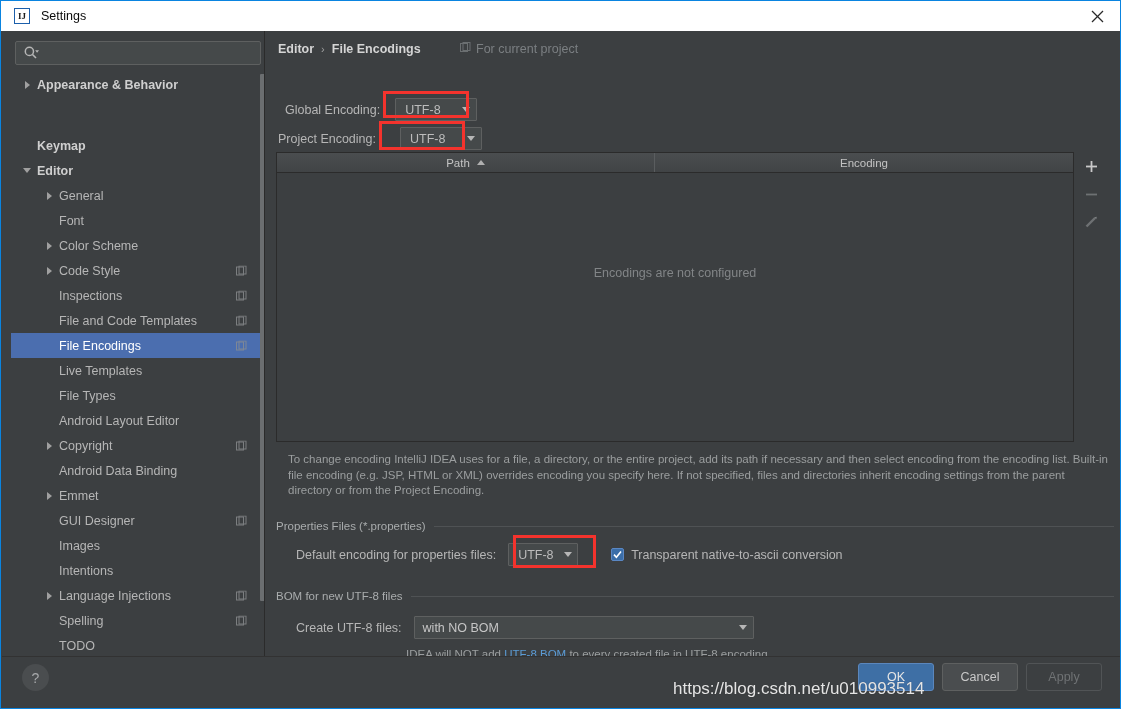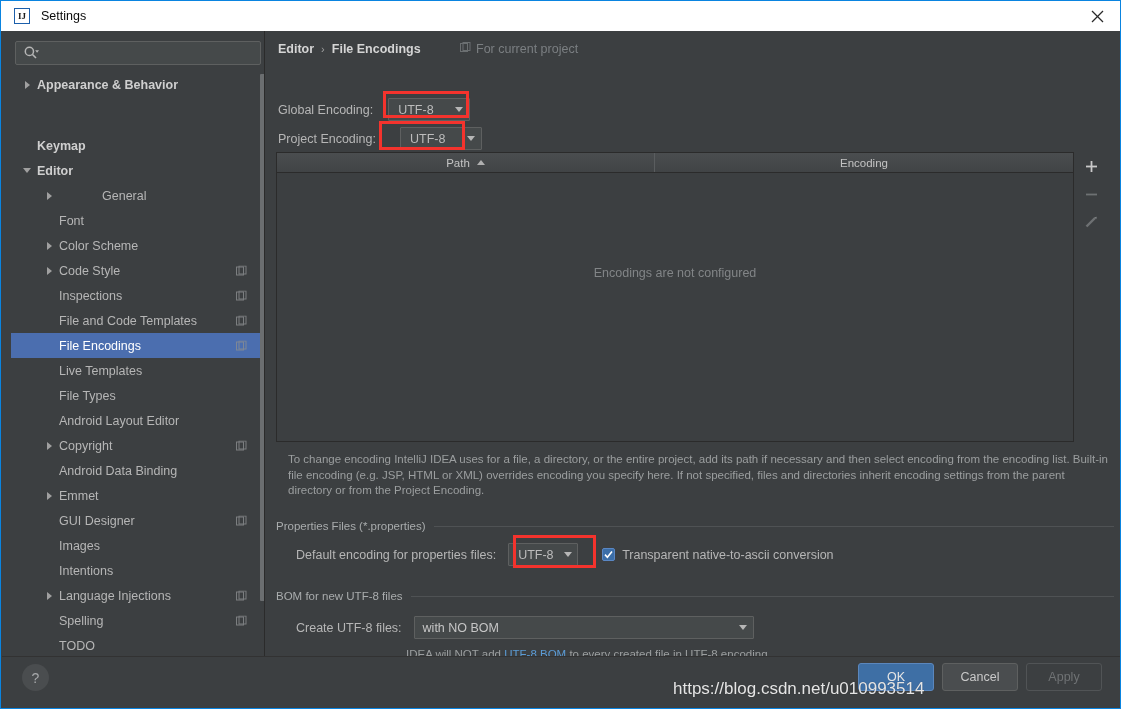--- a/index.html
+++ b/index.html
@@ -154,21 +154,21 @@
     display: flex; align-items: center;
     font-size: 12.5px; color: #7b7f82;
   }
   #for-project .pi { margin-right: 5px; opacity: .75; }
 
   .field-row {
     position: absolute;
     display: flex; align-items: center;
     font-size: 12.5px; color: #b6b6b6;
   }
-  #row-global { left: 12px; top: 67px; }
+  #row-global { left: 19px; top: 67px; }
   #row-project { left: 12px; top: 96px; }
   .field-label { white-space: nowrap; }
 
   .combo {
     height: 23px;
     background: #45494a;
     border: 1px solid #5e6060;
     border-radius: 1px;
     display: inline-flex; align-items: center;
     color: #bcbcbc; font-size: 12.5px;
@@ -262,21 +262,21 @@
   #grp-props { left: 10px; top: 489px; }
   #grp-bom { left: 10px; top: 559px; text-align: right; }
 
   #row-props {
     position: absolute; left: 30px; top: 512px;
     display: flex; align-items: center;
     font-size: 12.5px; color: #b6b6b6;
   }
   #combo-props { width: 70px; margin-left: 12px; }
   #chk-wrap {
-    display: flex; align-items: center; margin-left: 24px;
+    display: flex; align-items: center; margin-left: 33px;
   }
   .checkbox {
     width: 13px; height: 13px;
     background: #3b6ea8;
     border: 1px solid #5a87c4;
     border-radius: 2px;
     display: flex; align-items: center; justify-content: center;
     margin-right: 7px;
   }
   #chk-label { color: #b6b6b6; font-size: 12.5px; }
@@ -388,21 +388,21 @@
           <div class="tree-row bold" style="padding-left: 8px; margin-top: 36px;">
             <span class="tw"></span>
             <span class="tree-label">Keymap</span>
           </div>
           <div class="tree-row bold" style="padding-left: 8px;">
             <span class="tw">
               <span class="tw-arrow down"></span>
             </span>
             <span class="tree-label">Editor</span>
           </div>
-          <div class="tree-row" style="padding-left: 30px; gap: 43px;">
+          <div class="tree-row" style="padding-left: 30px;">
             <span class="tw">
               <span class="tw-arrow"></span>
             </span>
             <span class="tree-label">General</span>
           </div>
           <div class="tree-row" style="padding-left: 30px;">
             <span class="tw"></span>
             <span class="tree-label">Font</span>
           </div>
           <div class="tree-row" style="padding-left: 30px;">

